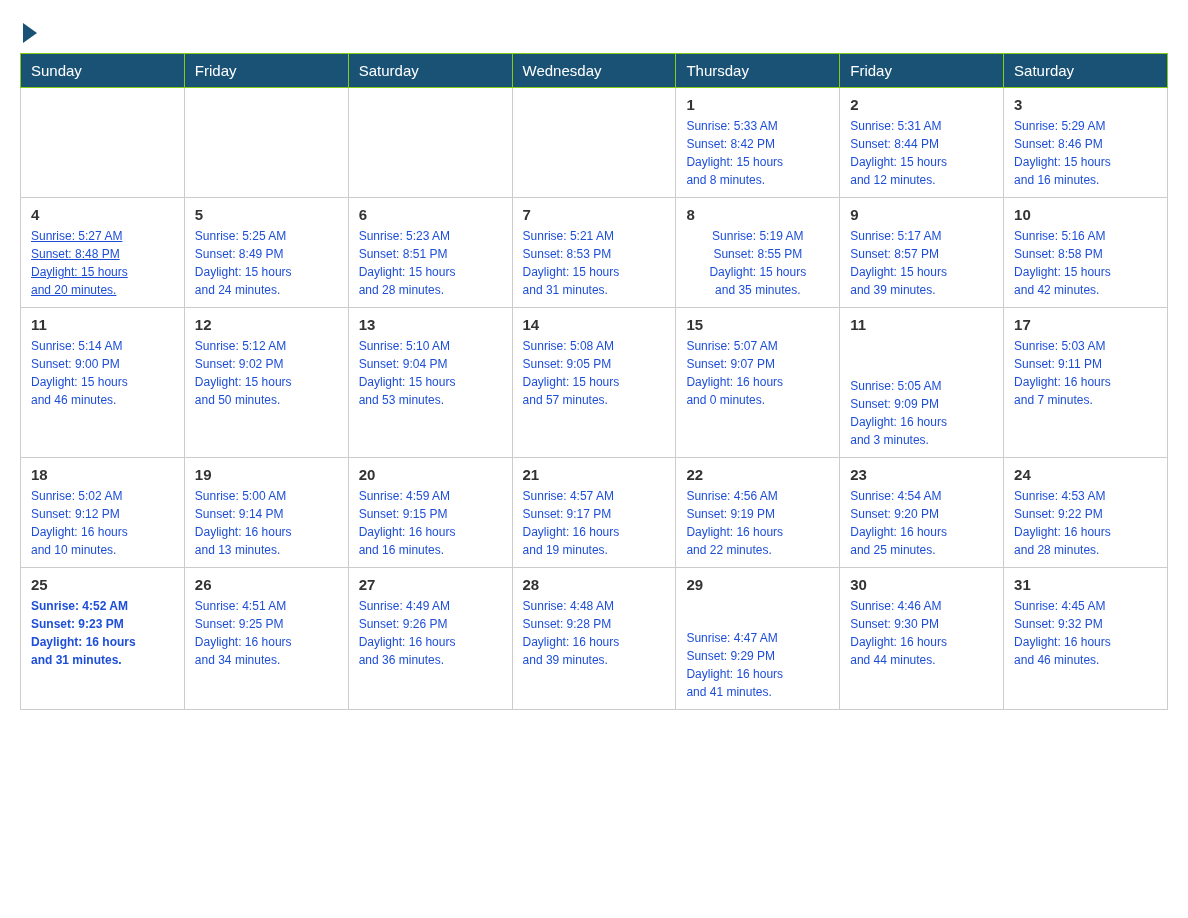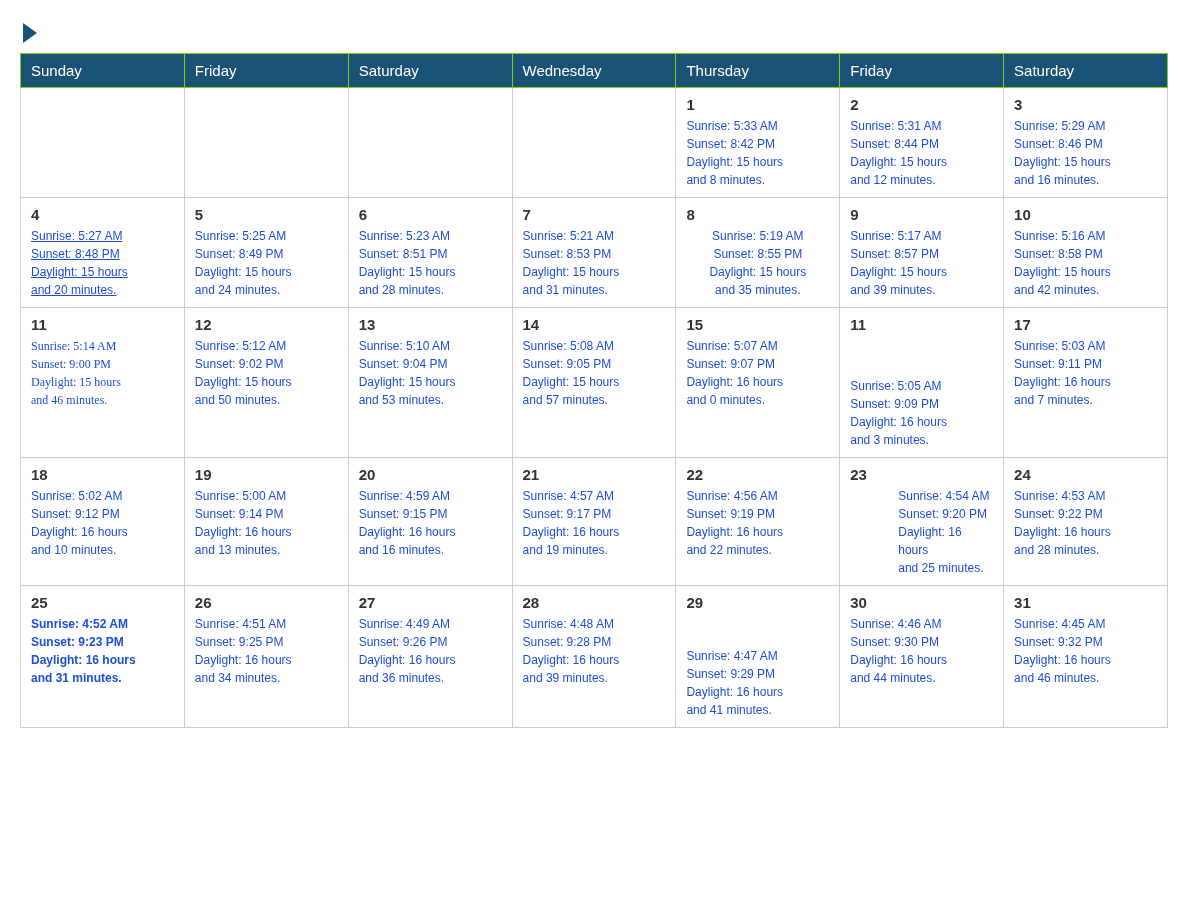--- a/index.html
+++ b/index.html
@@ -191,21 +191,21 @@
           <span class="day-num">10</span>
           <div class="day-info" style="white-space: pre-line;">Sunrise: 5:16 AM
 Sunset: 8:58 PM
 Daylight: 15 hours
 and 42 minutes.</div>
         </td>
       </tr>
       <tr>
         <td>
           <span class="day-num">11</span>
-          <div class="day-info" style="white-space: pre-line; font-family: Liberation Serif, serif;">Sunrise: 5:14 AM
+          <div class="day-info" style="white-space: pre-line;">Sunrise: 5:14 AM
 Sunset: 9:00 PM
 Daylight: 15 hours
 and 46 minutes.</div>
         </td>
         <td>
           <span class="day-num">12</span>
           <div class="day-info" style="white-space: pre-line;">Sunrise: 5:12 AM
 Sunset: 9:02 PM
 Daylight: 15 hours
 and 50 minutes.</div>
@@ -277,21 +277,21 @@
         </td>
         <td>
           <span class="day-num">22</span>
           <div class="day-info" style="white-space: pre-line;">Sunrise: 4:56 AM
 Sunset: 9:19 PM
 Daylight: 16 hours
 and 22 minutes.</div>
         </td>
         <td>
           <span class="day-num">23</span>
-          <div class="day-info" style="white-space: pre-line; margin-left: 48px;">Sunrise: 4:54 AM
+          <div class="day-info" style="white-space: pre-line;">Sunrise: 4:54 AM
 Sunset: 9:20 PM
 Daylight: 16 hours
 and 25 minutes.</div>
         </td>
         <td>
           <span class="day-num">24</span>
           <div class="day-info" style="white-space: pre-line;">Sunrise: 4:53 AM
 Sunset: 9:22 PM
 Daylight: 16 hours
 and 28 minutes.</div>

